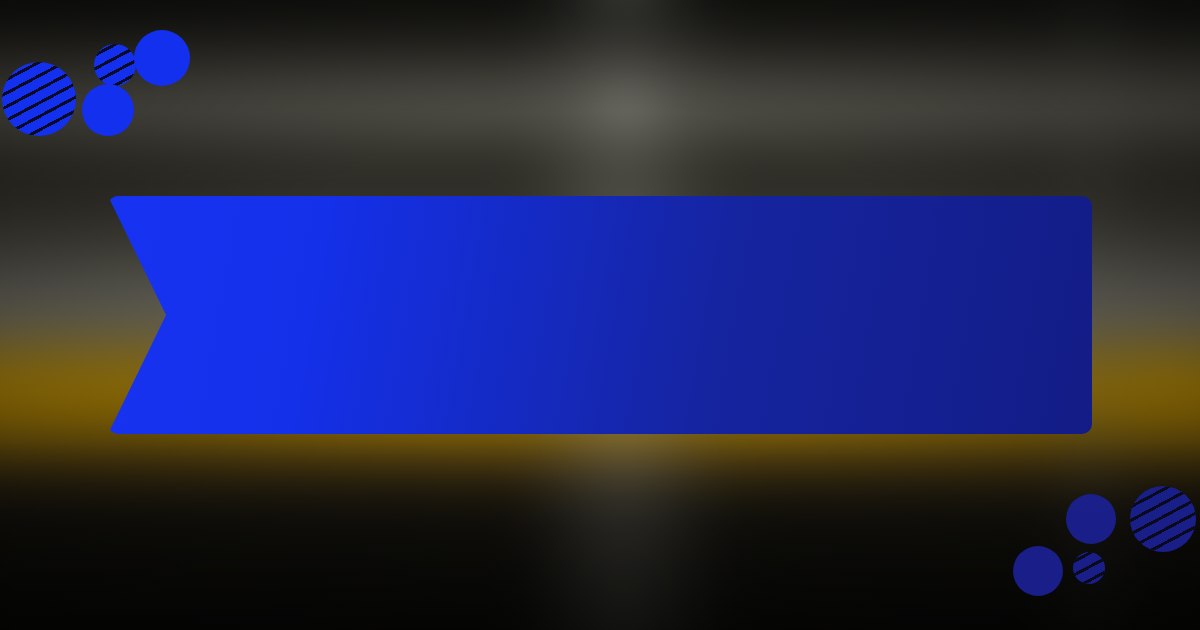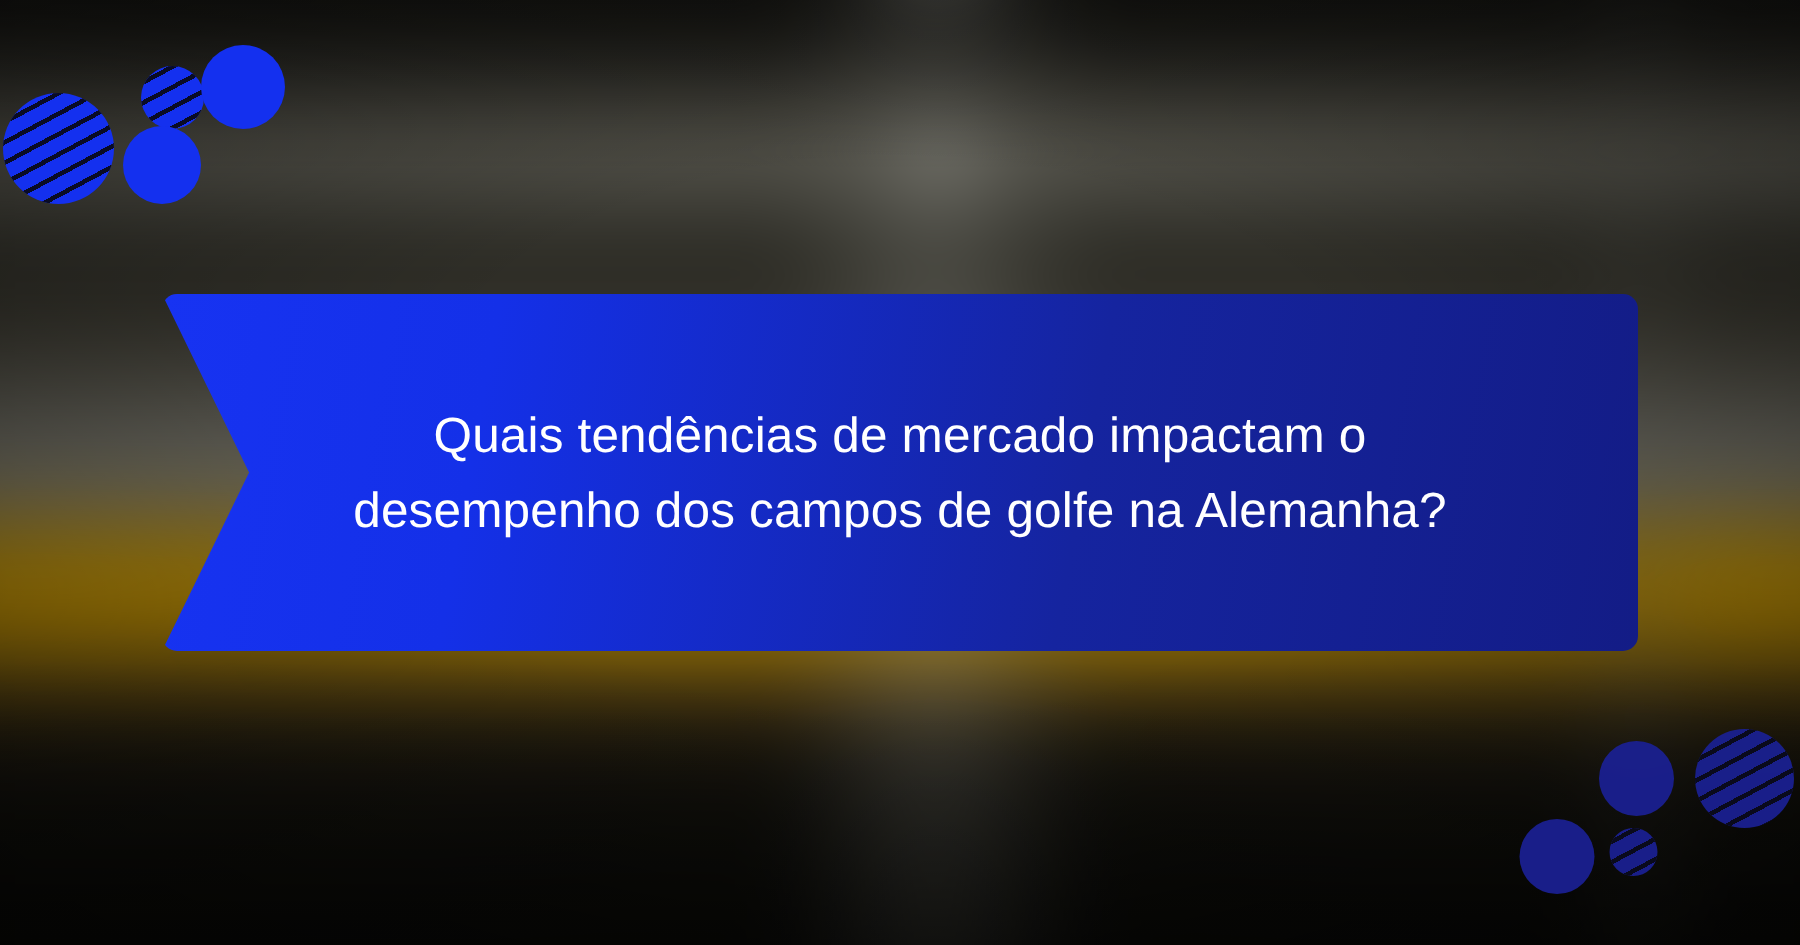--- a/index.html
+++ b/index.html
@@ -138,16 +138,15 @@
       <div class="deco" style="left: 82px; top: 84px; width: 52px; height: 52px; background: rgb(20, 48, 239); opacity: 1;"></div>
       <div class="deco striped" style="left: 2px; top: 62px; width: 74px; height: 74px; background: rgb(20, 48, 239); opacity: 1;"></div>
       <div class="deco" style="left: 1066px; top: 494px; width: 50px; height: 50px; background: rgb(26, 32, 144); opacity: 0.95;"></div>
       <div class="deco striped" style="left: 1130px; top: 486px; width: 66px; height: 66px; background: rgb(26, 32, 144); opacity: 0.95;"></div>
       <div class="deco" style="left: 1013px; top: 546px; width: 50px; height: 50px; background: rgb(26, 32, 144); opacity: 0.95;"></div>
       <div class="deco striped" style="left: 1073px; top: 552px; width: 32px; height: 32px; background: rgb(26, 32, 144); opacity: 0.95;"></div>
     </div>
 
   <div class="banner">
     <div class="banner-notch-right"></div>
-    <p class="banner-text">Quais tendências de mercado impactam o desempenho dos campos de golfe na Alemanha?</p>
   </div>
 
 </div>
 
 </body></html>

